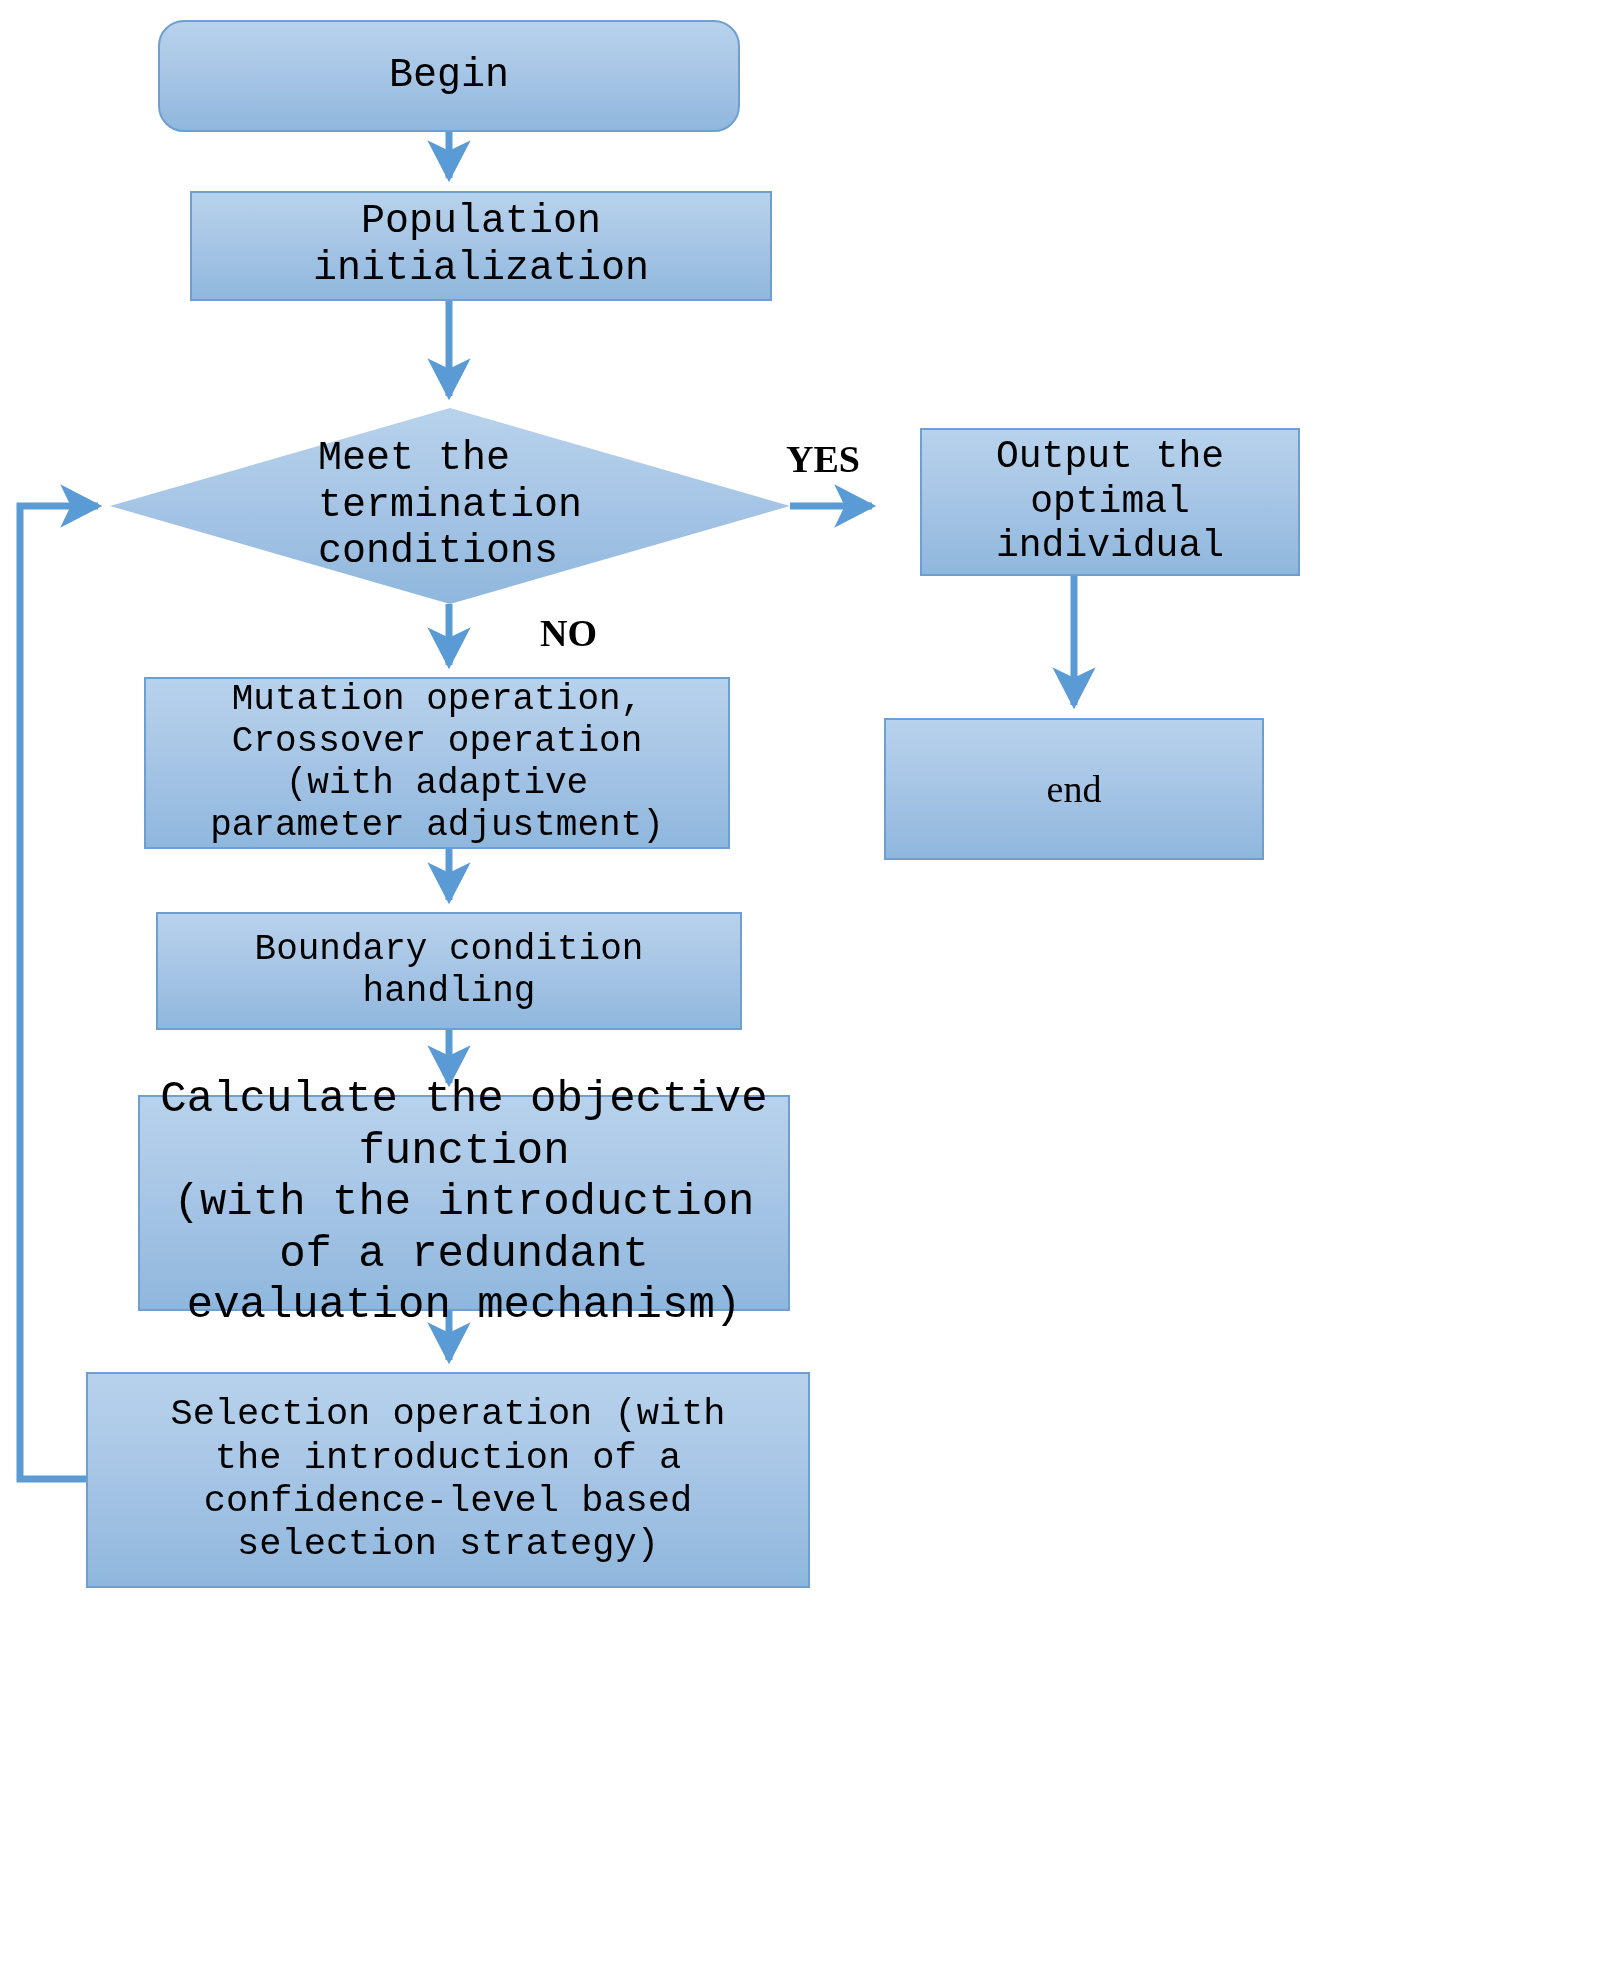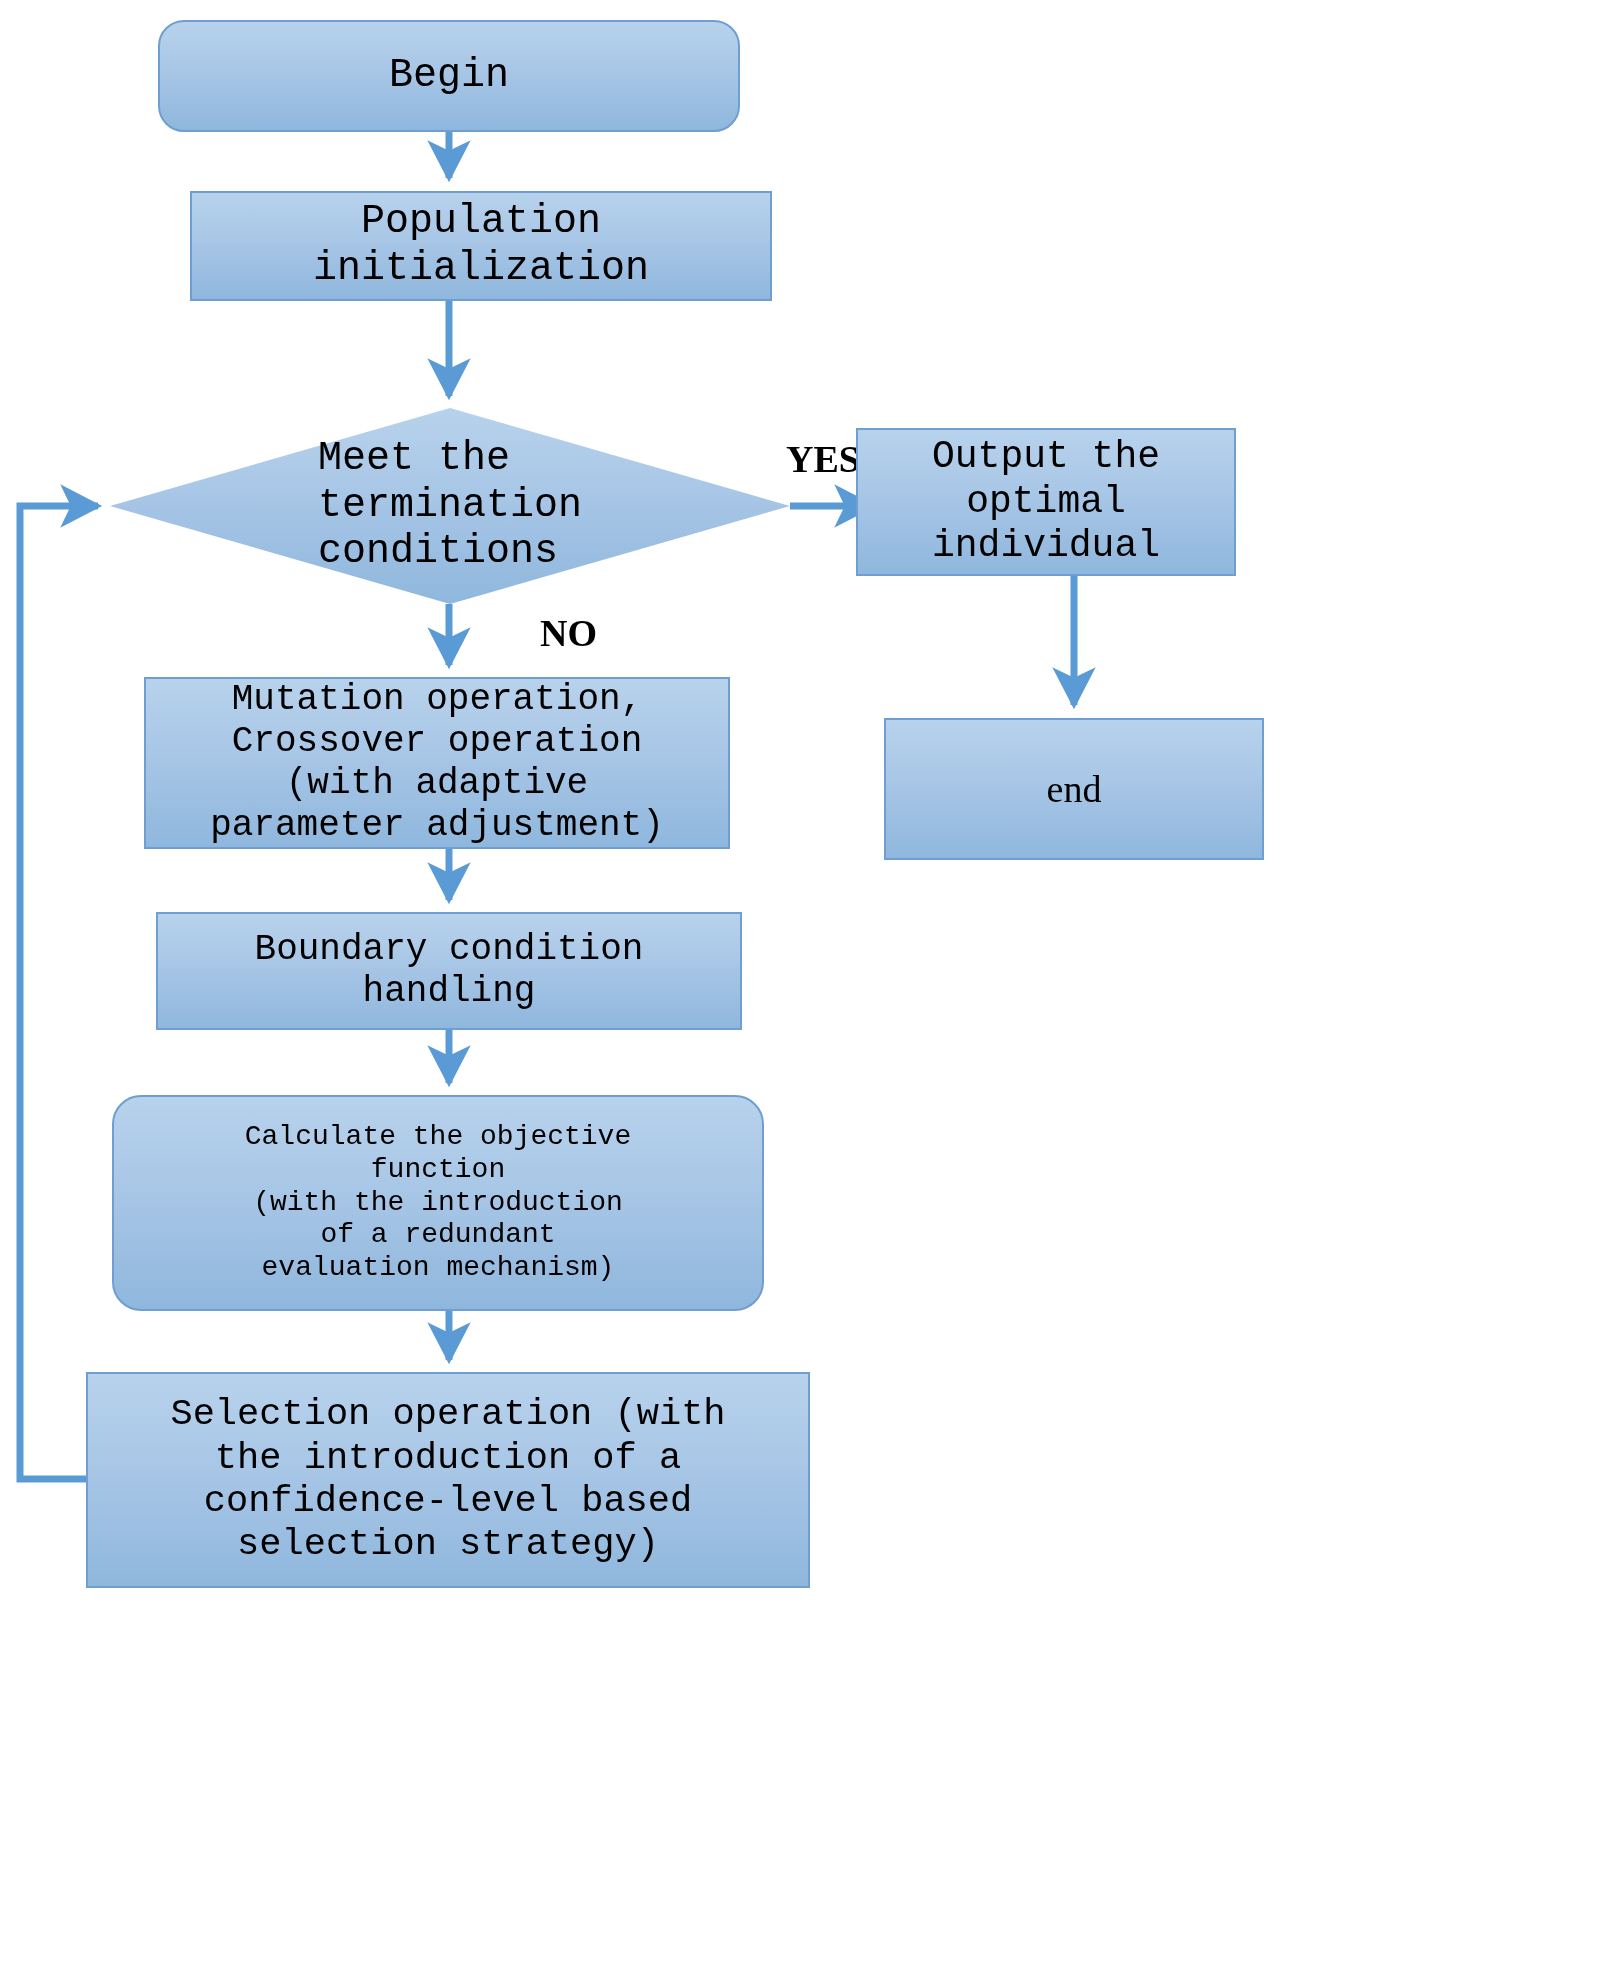--- a/index.html
+++ b/index.html
@@ -74,26 +74,26 @@
     position: relative;
     z-index: 2;
     text-align: left;
     color: #000;
     font-family: "Liberation Mono", "DejaVu Sans Mono", monospace;
     font-size: 40px;
     line-height: 1.17;
     white-space: pre-line;
   }
 
-  #n-output     { left: 856px;  top: 428px;  width: 380px;  height: 148px; font-size: 38px; }
+  #n-output     { left: 920px;  top: 428px;  width: 380px;  height: 148px; font-size: 38px; }
   #n-end        { left: 884px;  top: 718px;  width: 380px;  height: 142px; font-size: 38px;
                   font-family: "Liberation Serif", serif; }
   #n-mutation   { left: 144px;  top: 677px;  width: 586px;  height: 172px; font-size: 36px; }
   #n-boundary   { left: 156px;  top: 912px;  width: 586px;  height: 118px; font-size: 36px; }
-  #n-calcobj    { left: 112px;  top: 1095px; width: 652px;  height: 216px; font-size: 28px; border-radius: 29px; }
+  #n-calcobj    { left: 138px;  top: 1095px; width: 652px;  height: 216px; font-size: 44px; }
   #n-selection  { left: 86px;   top: 1372px; width: 724px;  height: 216px; font-size: 37px; }
 
   .edge-label {
     position: absolute;
     color: #000000;
     font-family: "Liberation Serif", "DejaVu Serif", serif;
     font-weight: 700;
     font-size: 38px;
     line-height: 1;
   }

